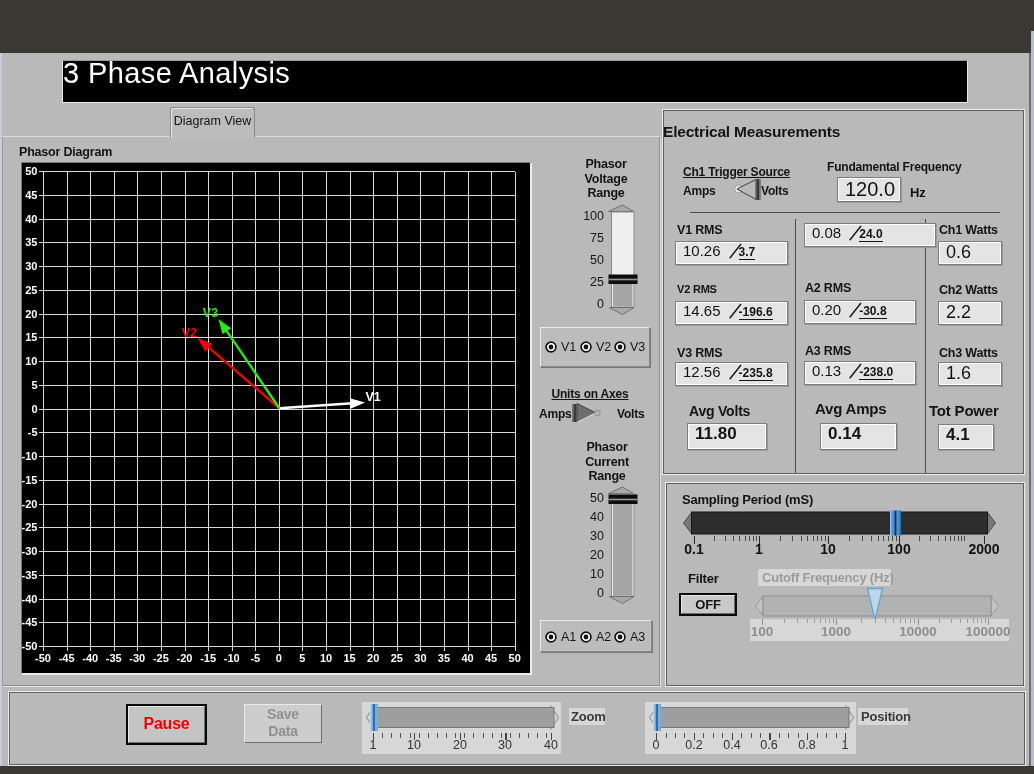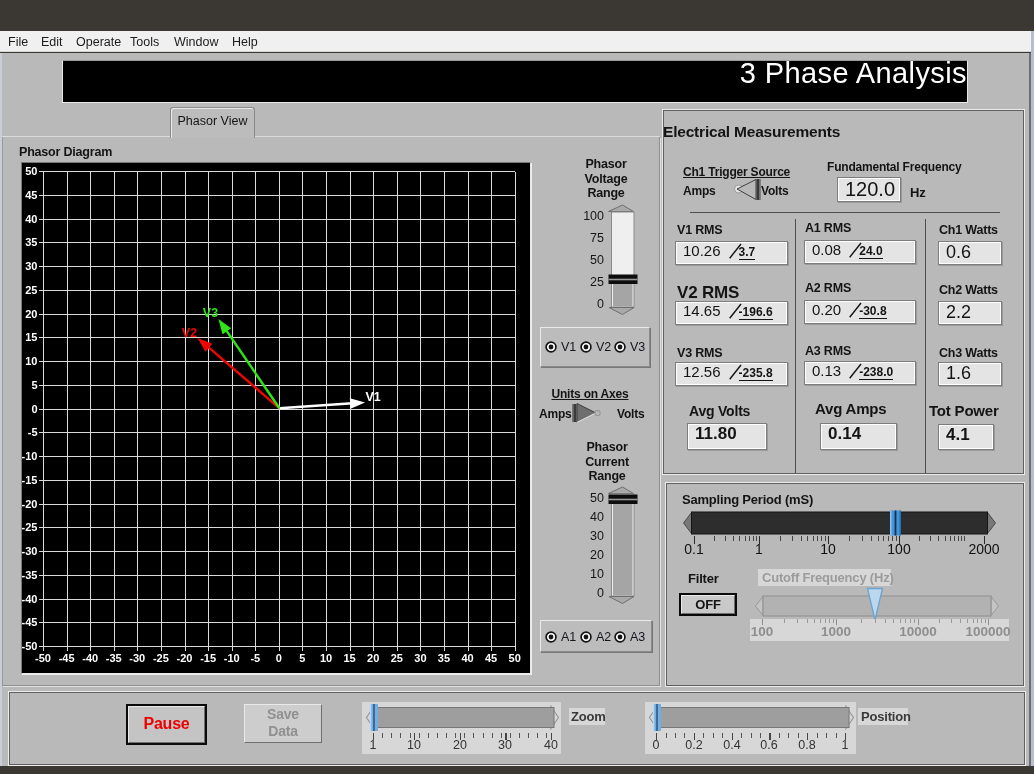--- a/index.html
+++ b/index.html
@@ -6,67 +6,59 @@
 .abs { position:absolute; }
 #win { position:relative; width:1034px; height:774px; background:#3b3733; }
 #titlebar { position:absolute; left:0; top:0; width:1034px; height:31px; background:#f3f6fc; border-top:1px solid #98a5bd; }
 #title { position:absolute; left:33px; top:9px; font-size:12.5px; color:#1b1b1b; }
 #menubar { position:absolute; left:0; top:31px; width:1034px; height:21px; background:#f0f0f0; border-bottom:1px solid #d5d5d5; }
 .menu { position:absolute; top:4px; font-size:12.5px; color:#1b1b1b; }
 #panel { position:absolute; left:0; top:53px; width:1031px; height:713px; background:#b9b9b9; border-left:2px solid #c8cdd6; }
 #rightedge { position:absolute; right:0; top:31px; width:3px; height:735px; background:#b6bfce; }
 #rightline { position:absolute; right:3px; top:53px; width:2px; height:713px; background:#6e6e6e; }
 #banner { position:absolute; left:62px; top:60px; width:906px; height:43px; background:#000; border:1px solid #e8e8e8; border-top-color:#9a9a9a; }
-#banner span { display:block; text-align:right; color:#fff; font-size:29px; letter-spacing:0.4px; margin-top:-4px; }
+#banner span { display:block; text-align:left; color:#fff; font-size:29px; letter-spacing:0.4px; margin-top:-4px; }
 .tab { position:absolute; font-size:12.5px; color:#141414; text-align:center; border-radius:3px 3px 0 0; }
 #tab1 { left:10px; top:111px; width:161px; height:25px; line-height:25px; background:#b2b2b2; border:1px solid #8a8a8a; border-bottom:none; }
 #tab2 { left:170px; top:107px; width:85px; height:31px; line-height:27px; background:#bcbcbc; border:1px solid #8a8a8a; border-bottom:none;
         box-shadow: inset 1px 1px 0 #e9e9e9; }
 #tabline { position:absolute; left:2px; top:136px; width:658px; height:1px; background:#dcdcdc; }
 #tabpage { position:absolute; left:2px; top:137px; width:658px; height:549px; border-right:1px solid #8e8e8e; border-bottom:1px solid #8e8e8e; border-left:1px solid #9a9a9a; box-shadow: 1px 1px 0 #e2e2e2; }
 .blab { position:absolute; font-weight:bold; color:#141414; letter-spacing:-0.2px; }
 #plot { position:absolute; left:21px; top:162px; width:510px; height:512px; background:#000; border:1px solid #777; border-right-color:#e8e8e8; border-bottom-color:#e8e8e8; box-shadow:1px 1px 0 #efefef; }
 .plotsvg { position:absolute; left:0; top:0; }
 .slab { position:absolute; font-size:12.5px; color:#161616; text-align:right; }
 .radiobox { position:absolute; background:#bcbcbc; border:1px solid #8a8a8a; border-top-color:#e9e9e9; border-left-color:#e9e9e9; box-shadow:1px 1px 0 #777; }
 .rlab { position:absolute; font-size:12.5px; color:#16161f; }
 .empanel { position:absolute; background:#b9b9b9; border:1px solid #5f5f5f; box-shadow:0 0 0 1px #ececec; }
 .valbox { position:absolute; background:#e4e4e4; border:1px solid #7d7d7d; box-shadow: inset 1px 1px 0 #ffffff, inset -1px -1px 0 #ffffff, 1px 1px 0 #9a9a9a; white-space:nowrap; }
 .bval { font-size:15px; color:#141414; margin-left:7px; }
 .ang { margin-left:8px; }
 .angnum { font-size:12px; font-weight:bold; color:#141414; border-bottom:1.6px solid #141414; padding-bottom:0px; margin-left:-3px; }
 .wval .bval { font-size:18px; }
 .avgbox .bval { font-size:17px; font-weight:bold; }
 .snum { position:absolute; font-size:12.5px; color:#333; text-align:center; }
-.bignum { font-weight:normal; font-size:14px; color:#111; }
+.bignum { font-weight:bold; font-size:14px; color:#111; }
 .graynum { font-weight:bold; font-size:13.5px; color:#8e8e8e; }
 .lightbg { position:absolute; background:#d7d7d7; }
 .btn3d { position:absolute; background:#c8c8c8; border:1px solid; border-color:#e9e9e9 #6f6f6f #6f6f6f #e9e9e9; }
 </style></head>
 <body>
 <div id="win">
-  <div id="menubar">
-    <span class="menu" style="left:8px">File</span>
-    <span class="menu" style="left:41px">Edit</span>
-    <span class="menu" style="left:76px">Operate</span>
-    <span class="menu" style="left:130px">Tools</span>
-    <span class="menu" style="left:174px">Window</span>
-    <span class="menu" style="left:232px">Help</span>
-  </div>
   <div id="panel"></div>
   <div id="rightline"></div>
   <div id="rightedge"></div>
 
   <div id="banner">
       <span>3 Phase Analysis</span>
     </div>
 
   <div id="tabline"></div>
   <div id="tabpage"></div>
-  <div class="tab" id="tab2">Phasor View</div>
+  <div class="tab" id="tab2">Diagram View</div>
 
   <div class="blab" style="left:19px;top:145px;font-size:12.5px">Phasor Diagram</div>
   <div id="plot">
       <svg class="plotsvg" width="510" height="512" viewBox="0 0 510 512">
 <g stroke="#dadada" stroke-width="1" shape-rendering="crispEdges" transform="translate(0.5,0.5)">
 <line x1="21.0" y1="8.0" x2="21.0" y2="483.0"></line>
 <line x1="21.0" y1="483.0" x2="21.0" y2="487.5"></line>
 <line x1="44.59" y1="8.0" x2="44.59" y2="483.0"></line>
 <line x1="44.59" y1="483.0" x2="44.59" y2="487.5"></line>
 <line x1="68.17" y1="8.0" x2="68.17" y2="483.0"></line>
@@ -300,27 +292,27 @@
   <div class="blab" style="left:910px;top:185px;font-size:13px">Hz</div>
   <div class="abs" style="left:690px;top:212px;width:310px;height:1px;background:#4e4e4e"></div>
   <div class="abs" style="left:795px;top:219px;width:1.4px;height:254px;background:#4e4e4e"></div>
   <div class="abs" style="left:925px;top:219px;width:1.4px;height:254px;background:#4e4e4e"></div>
 
   <div class="blab" style="left:677px;top:223px;font-size:12.5px">V1 RMS</div>
   <div class="valbox " style="left:675px;top:241px;width:113px;height:24px"><span class="bval">10.26</span><span class="ang"><svg width="13" height="17" viewBox="0 0 13 17" style="vertical-align:-3px">
           <line x1="0.7" y1="16.2" x2="12" y2="2" stroke="#141414" stroke-width="1.4"></line>
         </svg><span class="angnum">3.7</span></span></div>
   <div class="blab" style="left:805px;top:221px;font-size:12.5px">A1 RMS</div>
-  <div class="valbox " style="left:804px;top:240px;width:112px;height:24px"><span class="bval">0.08</span><span class="ang"><svg width="13" height="17" viewBox="0 0 13 17" style="vertical-align:-3px">
+  <div class="valbox " style="left:804px;top:223px;width:132px;height:24px"><span class="bval">0.08</span><span class="ang"><svg width="13" height="17" viewBox="0 0 13 17" style="vertical-align:-3px">
           <line x1="0.7" y1="16.2" x2="12" y2="2" stroke="#141414" stroke-width="1.4"></line>
         </svg><span class="angnum">24.0</span></span></div>
   <div class="blab" style="left:939px;top:223px;font-size:12.5px">Ch1 Watts</div>
   <div class="valbox wval" style="left:938px;top:241px;width:64px;height:24px"><span class="bval">0.6</span></div>
 
-  <div class="blab" style="left:677px;top:283px;font-size:17px">V2 RMS</div>
+  <div class="blab" style="left:677px;top:283px;font-size:11px">V2 RMS</div>
   <div class="valbox " style="left:675px;top:301px;width:113px;height:24px"><span class="bval">14.65</span><span class="ang"><svg width="13" height="17" viewBox="0 0 13 17" style="vertical-align:-3px">
           <line x1="0.7" y1="16.2" x2="12" y2="2" stroke="#141414" stroke-width="1.4"></line>
         </svg><span class="angnum">-196.6</span></span></div>
   <div class="blab" style="left:805px;top:281px;font-size:12.5px">A2 RMS</div>
   <div class="valbox " style="left:804px;top:300px;width:112px;height:24px"><span class="bval">0.20</span><span class="ang"><svg width="13" height="17" viewBox="0 0 13 17" style="vertical-align:-3px">
           <line x1="0.7" y1="16.2" x2="12" y2="2" stroke="#141414" stroke-width="1.4"></line>
         </svg><span class="angnum">-30.8</span></span></div>
   <div class="blab" style="left:939px;top:283px;font-size:12.5px">Ch2 Watts</div>
   <div class="valbox wval" style="left:938px;top:301px;width:64px;height:24px"><span class="bval">2.2</span></div>
 

